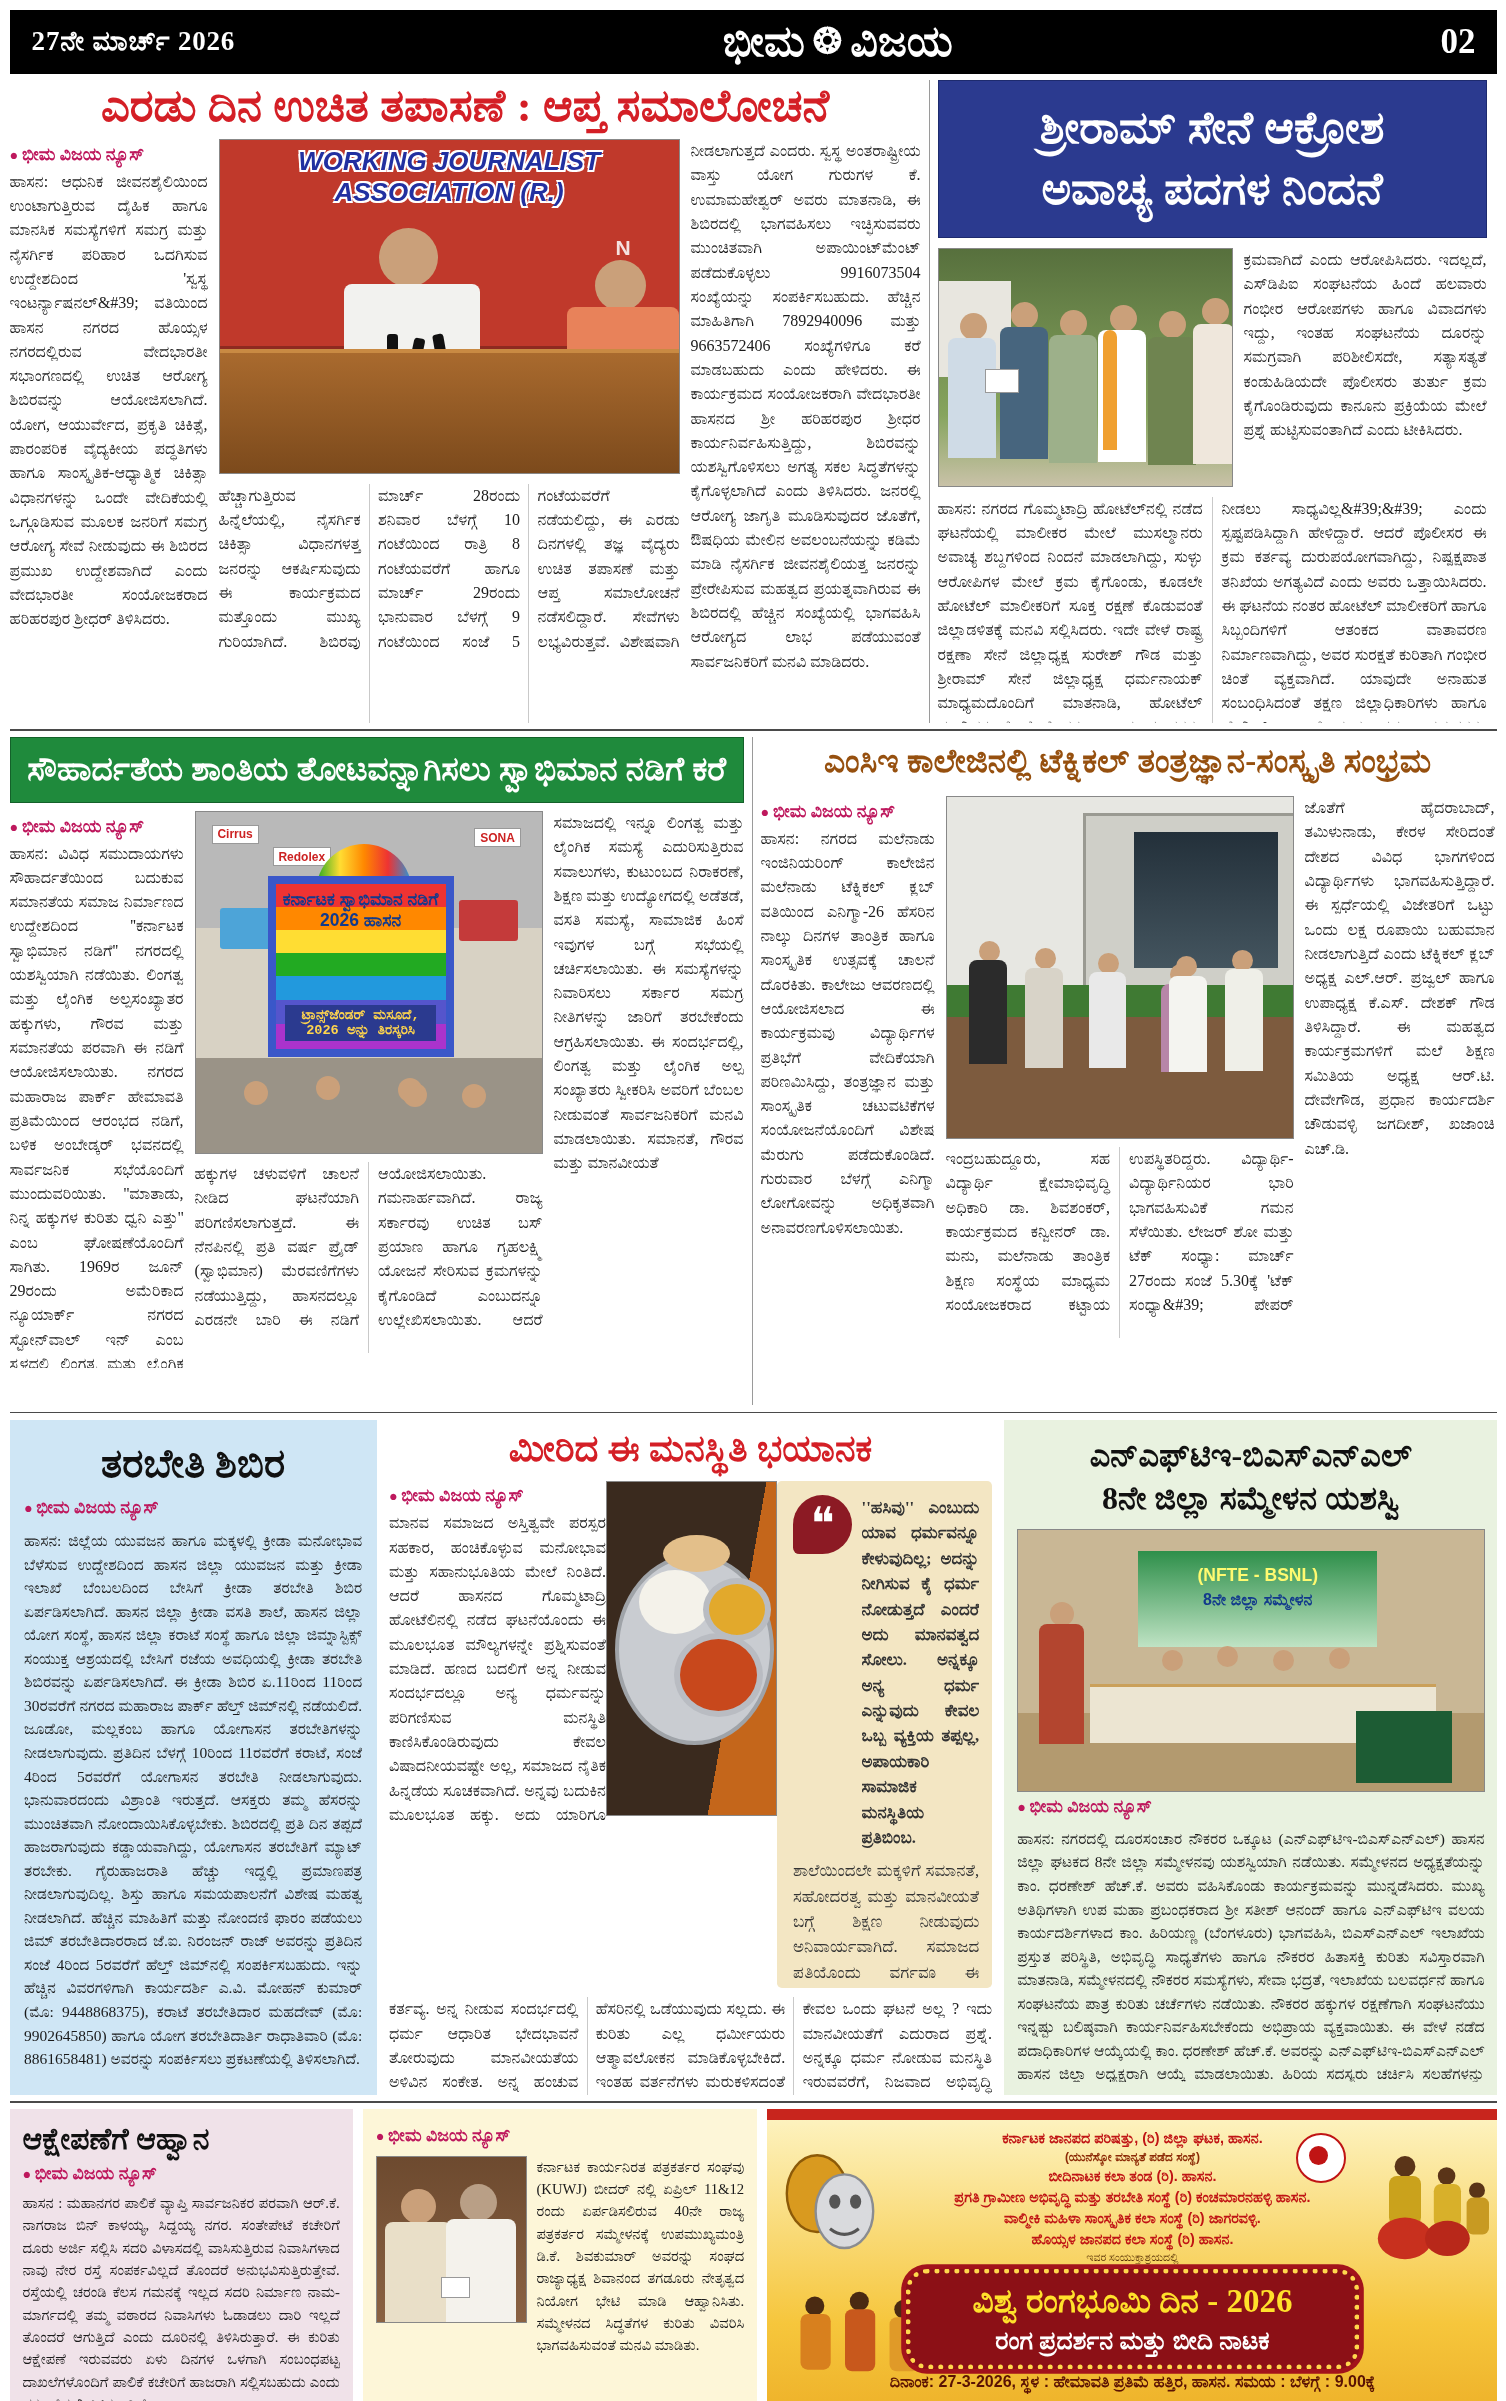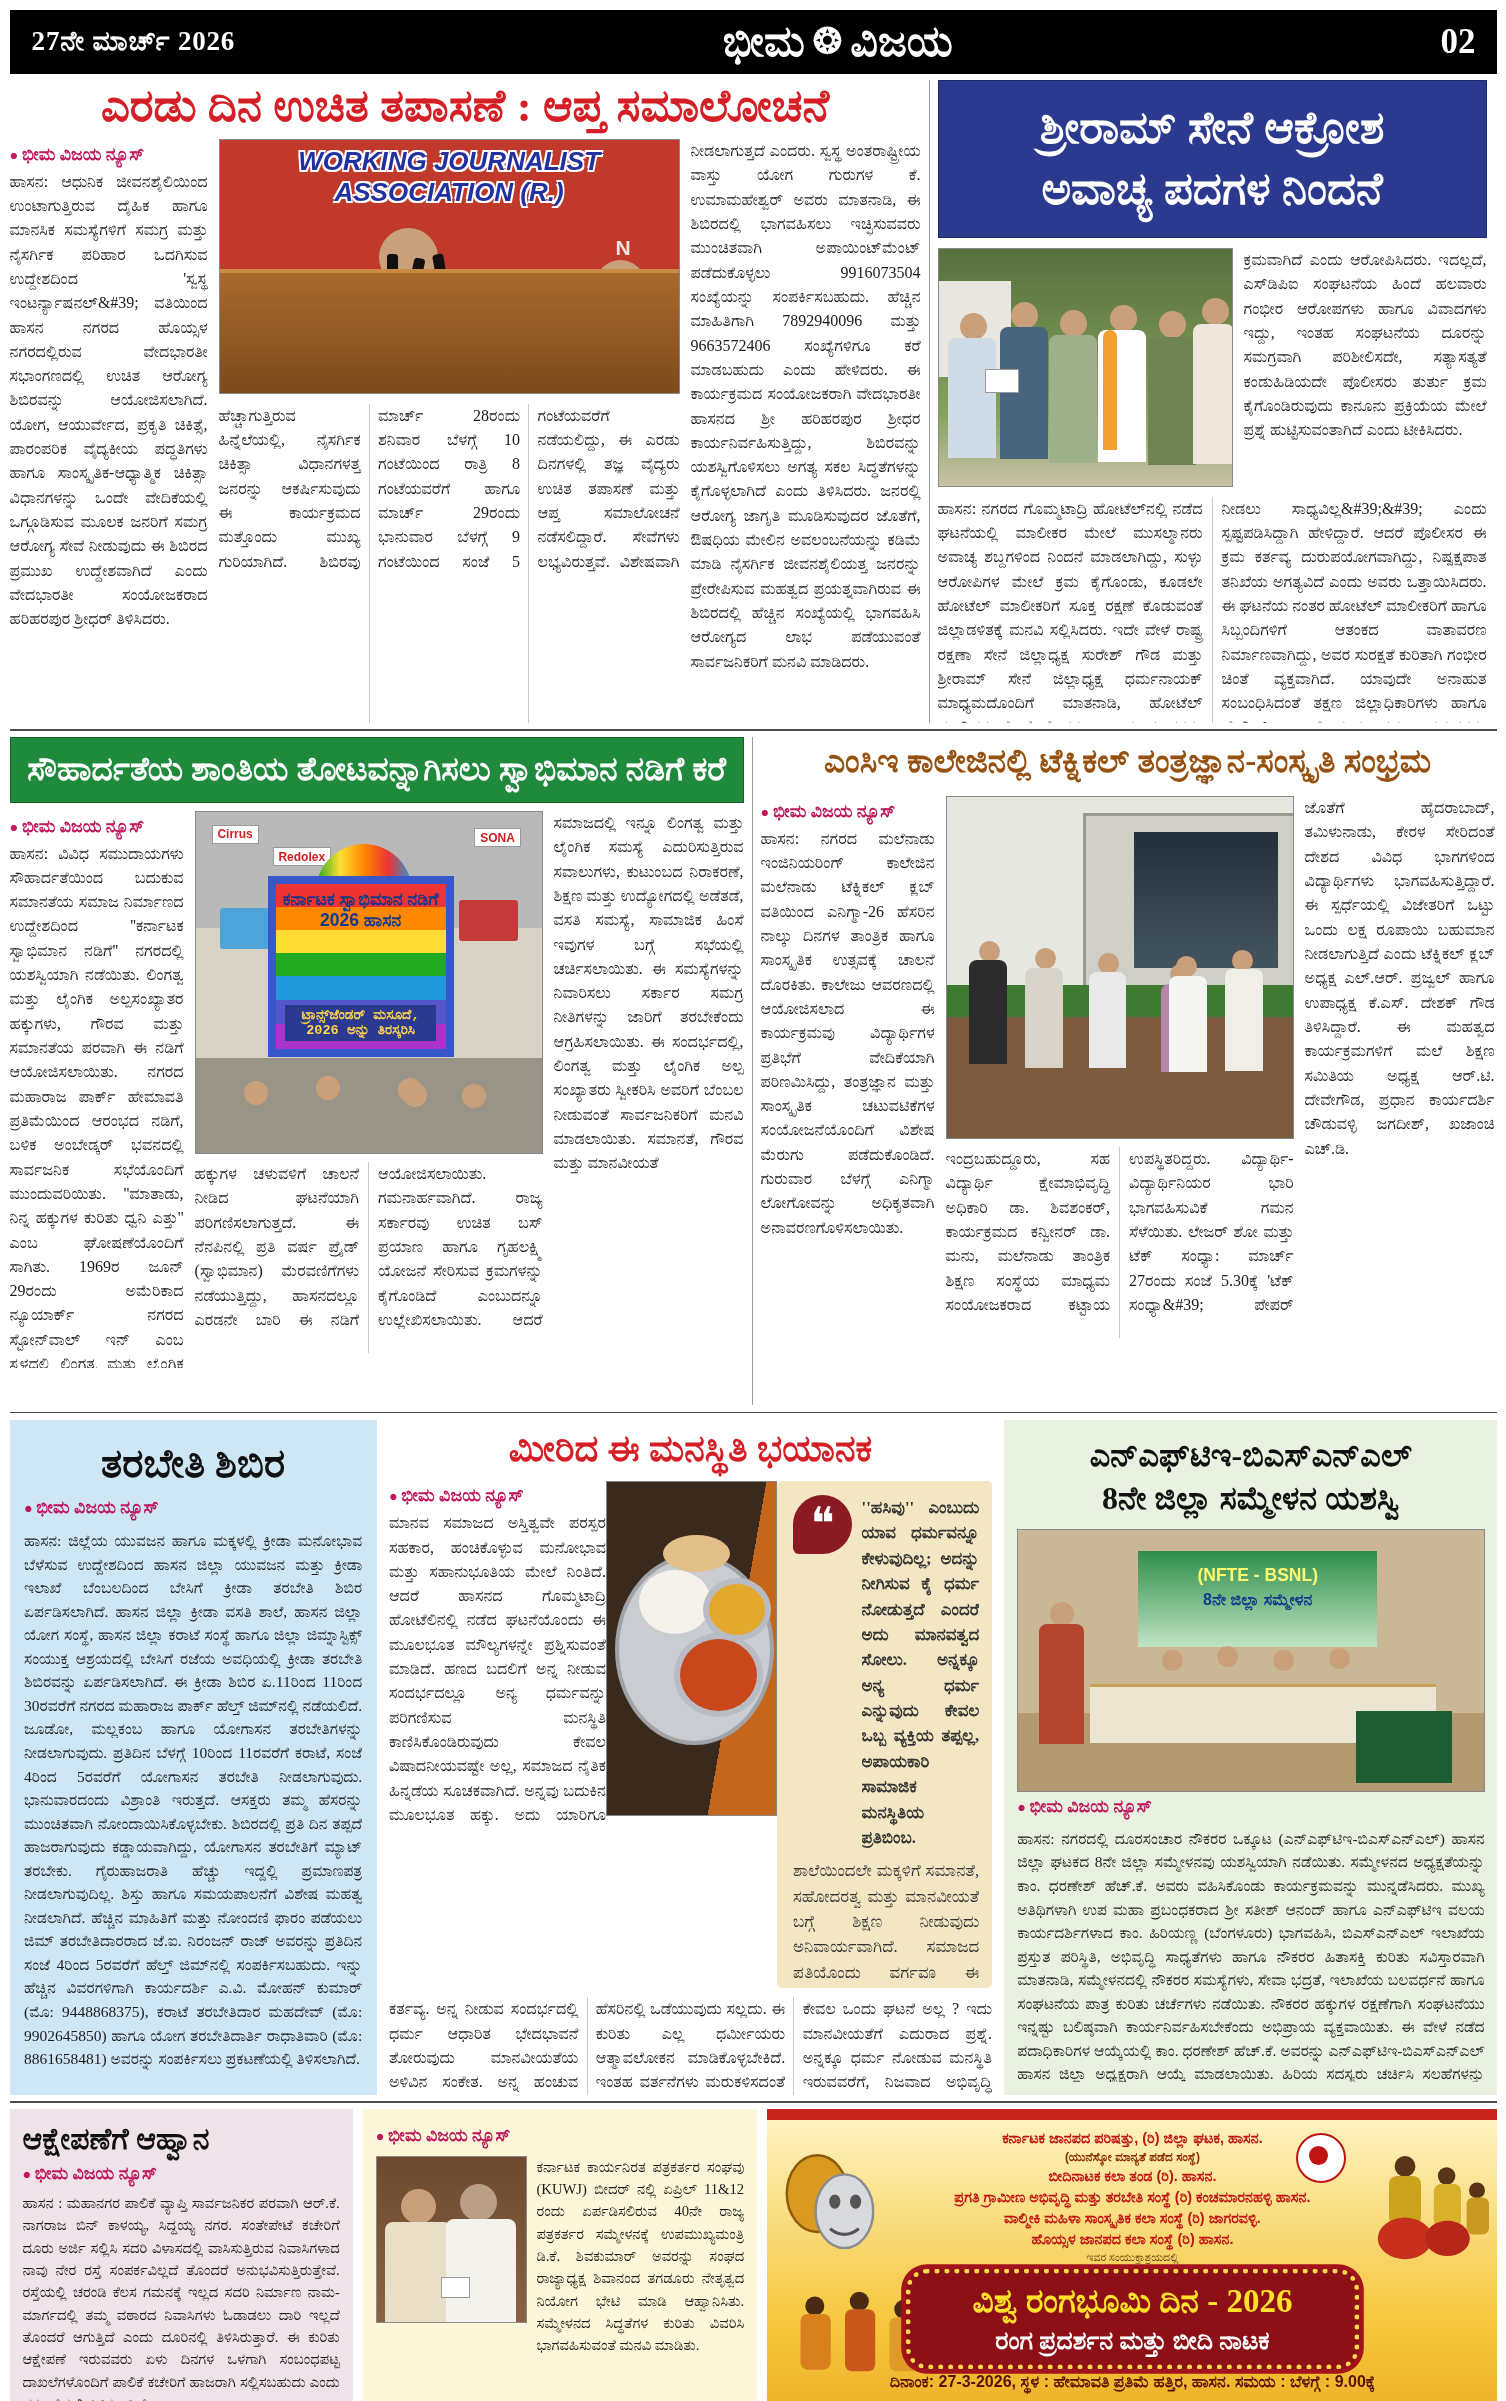--- a/index.html
+++ b/index.html
@@ -25,21 +25,21 @@
   .photo{position:relative;overflow:hidden;border:0.8px solid #888;box-sizing:border-box;}
   .figure-head{position:absolute;border-radius:50%;background:#caa07a;}
   .figure-body{position:absolute;border-radius:8px 8px 0 0;}
   
   .a1{width:911px;display:flex;flex-direction:column;}
   .a1 h1{margin:1.6px 0 8px 0;font-size:45px;line-height:1.1;color:#d41f26;text-align:center;font-weight:bold;}
   .a1-grid{display:flex;flex:1;}
   .a1-left{width:198px;}
   .a1-mid{flex:1;margin:0 11px;display:flex;flex-direction:column;}
   .a1-right{width:230px;}
-  .photo-press{height:255px;background:linear-gradient(#c0392b 0 62%,#8e2a20 62% 100%);}
+  .photo-press{height:335px;background:linear-gradient(#c0392b 0 62%,#8e2a20 62% 100%);}
   .press-banner{position:absolute;top:6.4px;left:0;right:0;text-align:center;font-family:"Liberation Sans",sans-serif;
                 font-weight:bold;font-style:italic;font-size:26px;color:#2230a0;
                 text-shadow:1.6px 1.6px 0 #fff,-1.6px -1.6px 0 #fff,1.6px -1.6px 0 #fff,-1.6px 1.6px 0 #fff;}
   .press-banner2{position:absolute;top:96px;right:48px;font-family:"Liberation Sans",sans-serif;font-weight:bold;
                  font-size:21px;color:#fff;opacity:.85;}
   .press-desk{position:absolute;bottom:0;left:0;right:0;height:120px;
               background:linear-gradient(#a96a2e,#7c4a1c);border-top:4.8px solid #c98a43;}
   .press-mic{position:absolute;width:11px;height:35px;background:#111;border-radius:3.2px;}
   .a1 .cols3{margin-top:9.6px;flex:1;}
   

